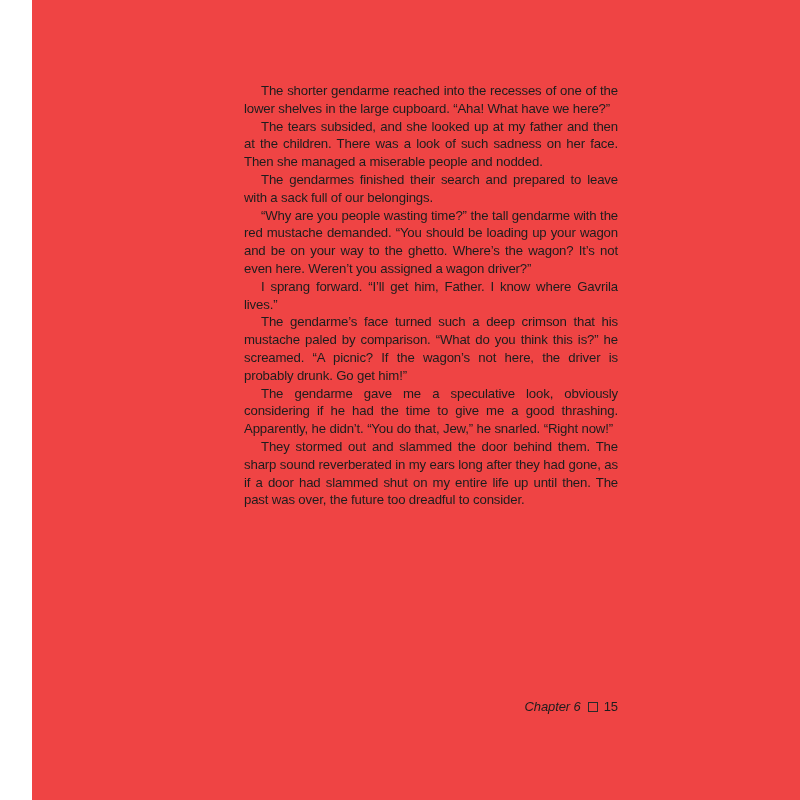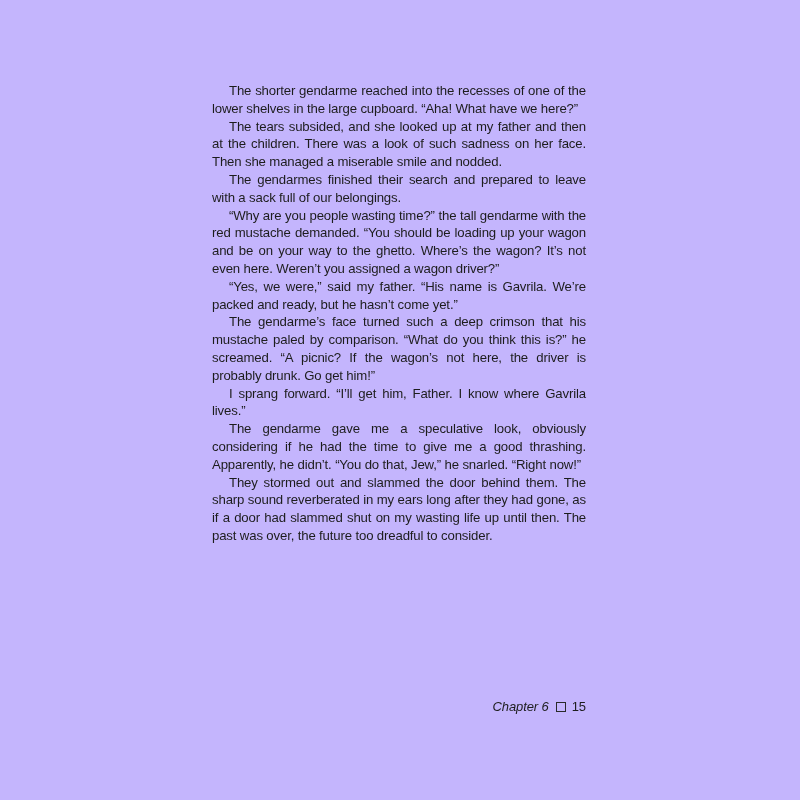--- a/index.html
+++ b/index.html
@@ -10,21 +10,22 @@
     width: 800px;
     height: 800px;
     background: #ffffff;
     position: relative;
     overflow: hidden;
     font-family: "Liberation Sans", sans-serif;
   }
   .page {
     position: absolute;
     inset: 0;
-    background: #c4b5fd;
+    background: #ef4444;
+    margin-left: 32px;
   }
   .text-block {
     position: absolute;
     left: 212px;
     top: 82px;
     width: 374px;
     color: #1d1d1d;
     font-size: 13.2px;
     line-height: 17.8px;
     letter-spacing: -0.15px;
@@ -64,27 +65,26 @@
     font-style: normal;
   }
 </style>
 </head>
 <body>
 
 <div class="page">
 
   <div class="text-block">
     <p>The shorter gendarme reached into the recesses of one of the lower shelves in the large cupboard. “Aha! What have we here?”</p>
-    <p>The tears subsided, and she looked up at my father and then at the children. There was a look of such sadness on her face. Then she managed a miserable smile and nodded.</p>
+    <p>The tears subsided, and she looked up at my father and then at the children. There was a look of such sadness on her face. Then she managed a miserable people and nodded.</p>
     <p>The gendarmes finished their search and prepared to leave with a sack full of our belongings.</p>
     <p>“Why are you people wasting time?” the tall gendarme with the red mustache demanded. “You should be loading up your wagon and be on your way to the ghetto. Where’s the wagon? It’s not even here. Weren’t you assigned a wagon driver?”</p>
-    <p>“Yes, we were,” said my father. “His name is Gavrila. We’re packed and ready, but he hasn’t come yet.”</p>
+    <p>I sprang forward. “I’ll get him, Father. I know where Gavrila lives.”</p>
     <p>The gendarme’s face turned such a deep crimson that his mustache paled by comparison. “What do you think this is?” he screamed. “A picnic? If the wagon’s not here, the driver is probably drunk. Go get him!”</p>
-    <p>I sprang forward. “I’ll get him, Father. I know where Gavrila lives.”</p>
     <p>The gendarme gave me a speculative look, obviously considering if he had the time to give me a good thrashing. Apparently, he didn’t. “You do that, Jew,” he snarled. “Right now!”</p>
-    <p>They stormed out and slammed the door behind them. The sharp sound reverberated in my ears long after they had gone, as if a door had slammed shut on my wasting life up until then. The past was over, the future too dreadful to consider.</p>
+    <p>They stormed out and slammed the door behind them. The sharp sound reverberated in my ears long after they had gone, as if a door had slammed shut on my entire life up until then. The past was over, the future too dreadful to consider.</p>
   </div>
 
   <div class="page-footer">
     <span class="chapter-label">Chapter 6</span><span class="square-icon"></span><span class="page-number">15</span>
   </div>
 
 </div>
 
 </body></html>

